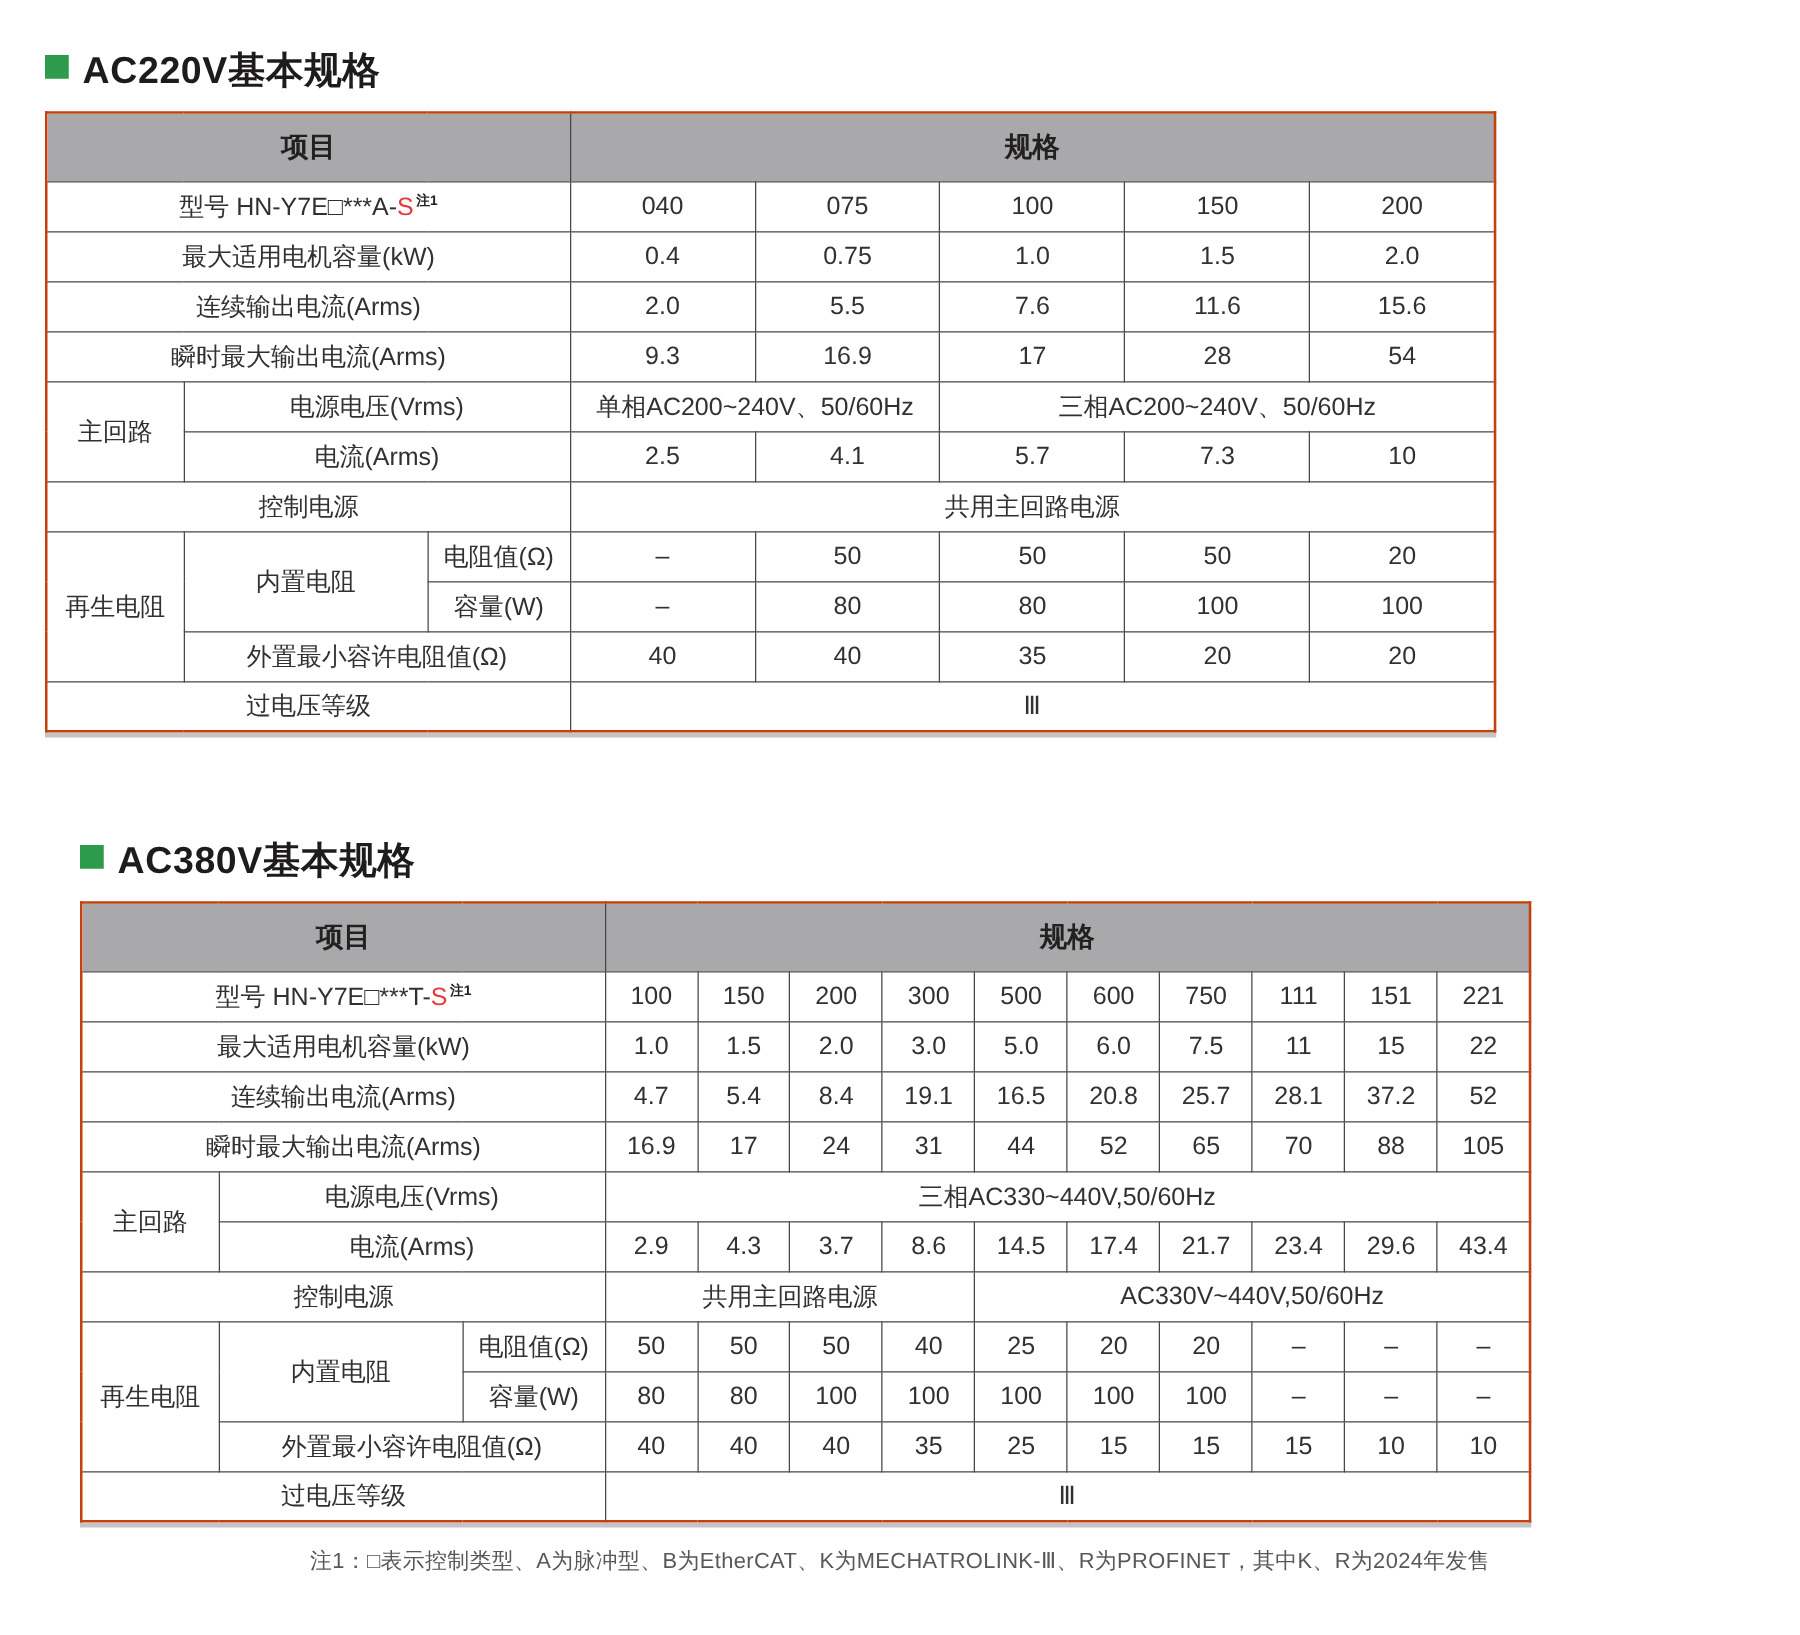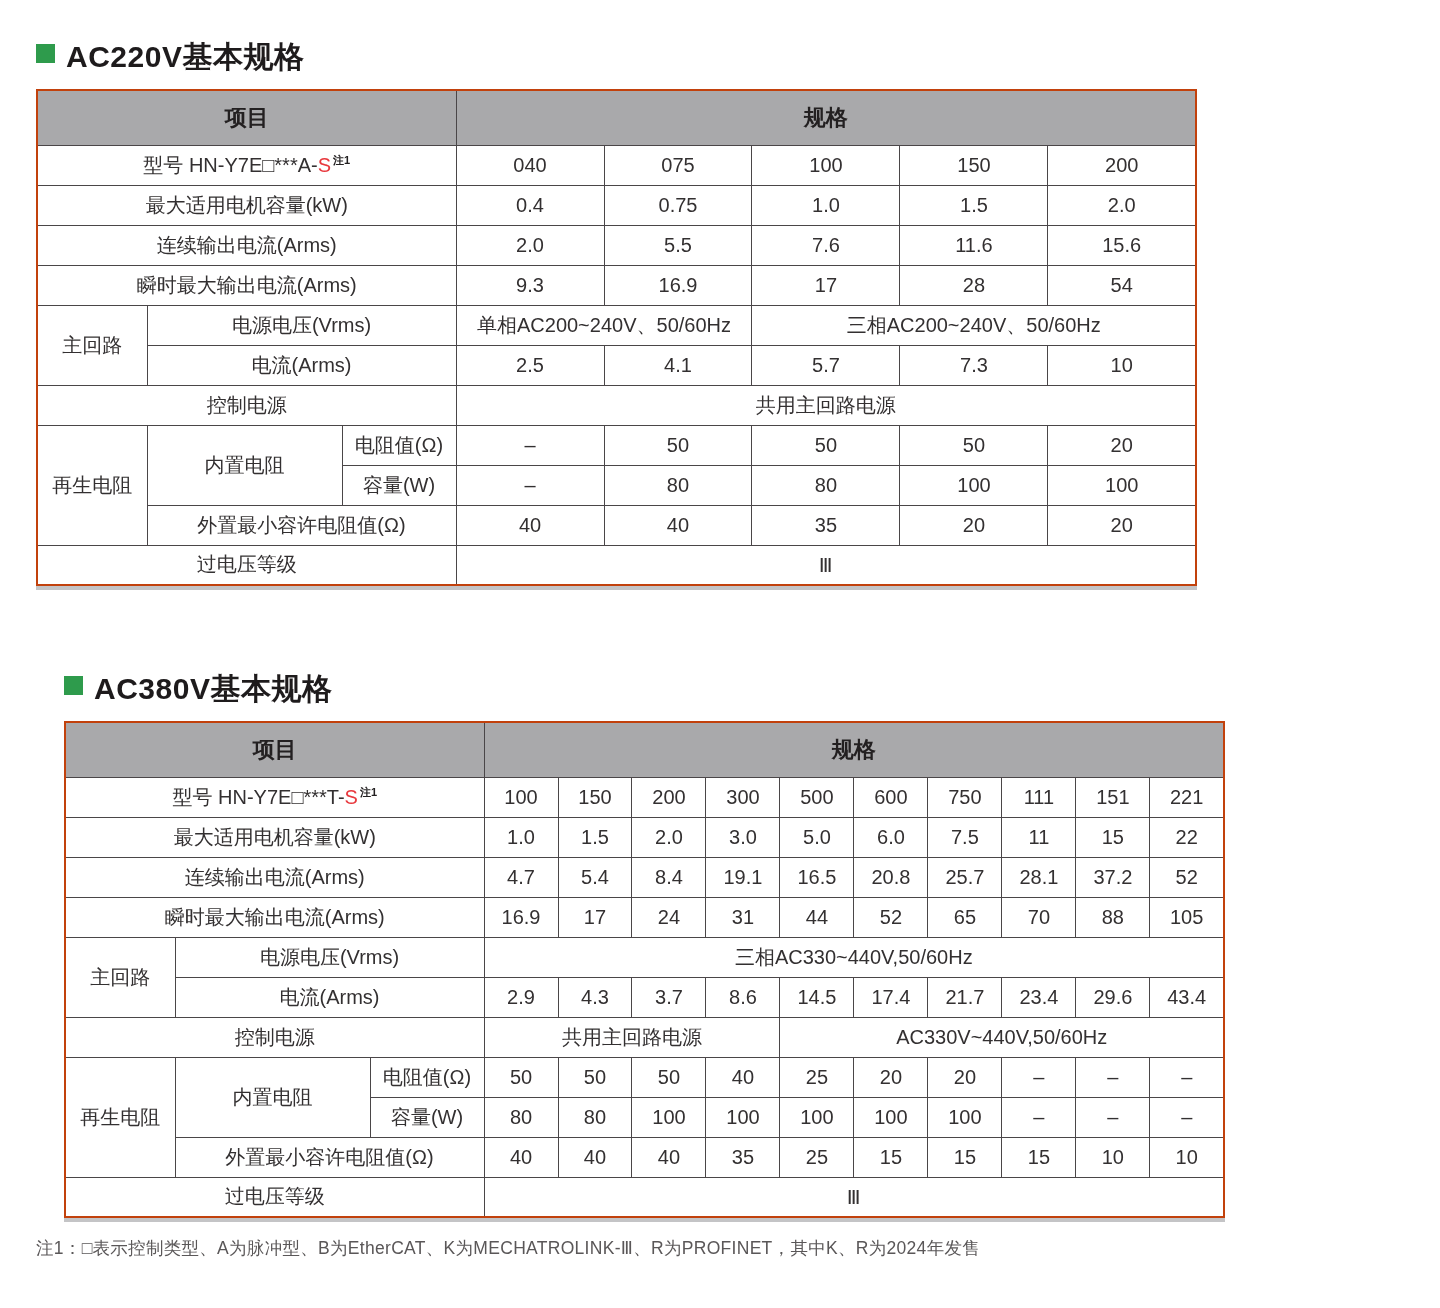--- a/index.html
+++ b/index.html
@@ -71,20 +71,21 @@
   }
   col.w-a { width: 110px; }
   col.w-b { width: 195px; }
   col.w-c { width: 114px; }
 
   .note {
     margin: 18px 0 0 0;
     font-size: 17.5px;
     color: #5a5758;
     letter-spacing: 0.3px;
+    text-align: center;
   }
 </style>
 </head>
 <body>
 
 <div class="page">
 
   <section class="section-1">
     <h1 class="sec-title">
       <span class="bullet" style="background: rgb(46, 155, 76);"></span>

